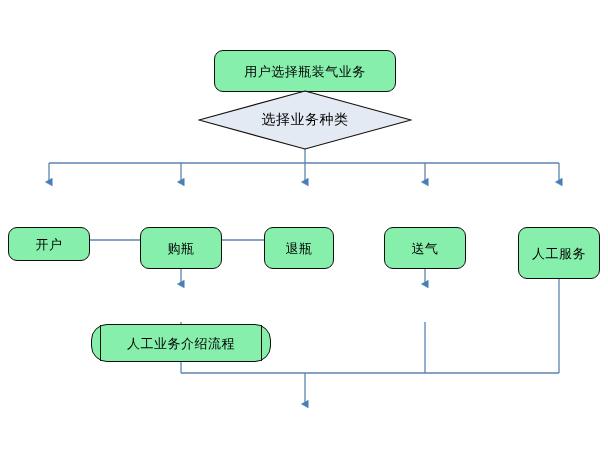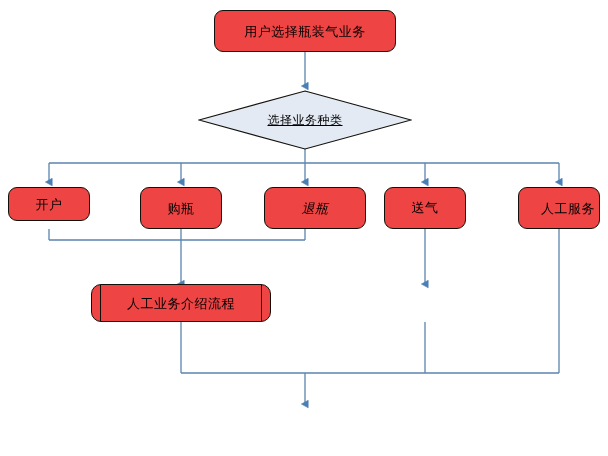--- a/index.html
+++ b/index.html
@@ -20,40 +20,41 @@
   .edges {
     position: absolute;
     left: 0;
     top: 0;
     width: 608px;
     height: 456px;
   }
   .node {
     position: absolute;
     box-sizing: border-box;
-    background: #ef4444;
+    background: #86efac;
     border: 1px solid #12100a;
     display: flex;
     align-items: center;
     justify-content: center;
     color: #000000;
     font-size: 13px;
     line-height: 1;
     letter-spacing: 0.5px;
     white-space: nowrap;
     z-index: 2;
+    margin-top: 40px;
   }
   .rounded {
     border-radius: 9px;
   }
   .stadium {
     border-radius: 999px;
   }
   .predef {
-    border-radius: 10px;
+    border-radius: 16px;
     text-align: center;
   }
   .predef .bar {
     position: absolute;
     top: 0;
     bottom: 0;
     width: 0;
     border-left: 1px solid #12100a;
   }
   .predef .bar.left { left: 8px; }
@@ -70,25 +71,24 @@
   .diamond-wrap svg { display: block; }
   .diamond-label {
     position: absolute;
     left: 0;
     top: 0;
     right: 0;
     bottom: 0;
     display: flex;
     align-items: center;
     justify-content: center;
-    font-size: 12px;
+    font-size: 14px;
     letter-spacing: 0.5px;
     color: #000;
     white-space: nowrap;
-    text-decoration: underline;
   }
 </style>
 </head>
 <body>
 
 <div id="canvas">
 
   <svg class="edges" viewBox="0 0 608 456" width="608" height="456" xmlns="http://www.w3.org/2000/svg">
     <defs>
       <marker id="arrow" markerWidth="9" markerHeight="9" refX="4.2" refY="4" orient="auto" markerUnits="userSpaceOnUse">
@@ -137,29 +137,29 @@
   </div>
 
   <div class="node rounded" style="left:8px; top:187px; width:82px; height:34px;">
     <span class="label">开户</span>
   </div>
 
   <div class="node rounded" style="left:140px; top:187px; width:82px; height:42px;">
     <span class="label">购瓶</span>
   </div>
 
-  <div class="node rounded" style="left:264px; top:187px; width:102px; height:42px;font-style:italic;">
+  <div class="node rounded" style="left:264px; top:187px; width:70px; height:42px;">
     <span class="label">退瓶</span>
   </div>
 
-  <div class="node rounded" style="left:384px; top:187px; width:82px; height:42px;font-family:Liberation Mono, monospace;">
+  <div class="node rounded" style="left:384px; top:187px; width:82px; height:42px;">
     <span class="label">送气</span>
   </div>
 
-  <div class="node rounded" style="left:518px; top:187px; width:82px; height:42px;justify-content:flex-end;">
+  <div class="node rounded" style="left:518px; top:187px; width:82px; height:52px;">
     <span class="label">人工服务</span>
   </div>
 
   <div class="node predef" style="left:91px; top:284px; width:180px; height:38px;">
     <span class="bar left"></span>
     <span class="bar right"></span>
     <span class="label">人工业务介绍流程</span>
   </div>
 
 

